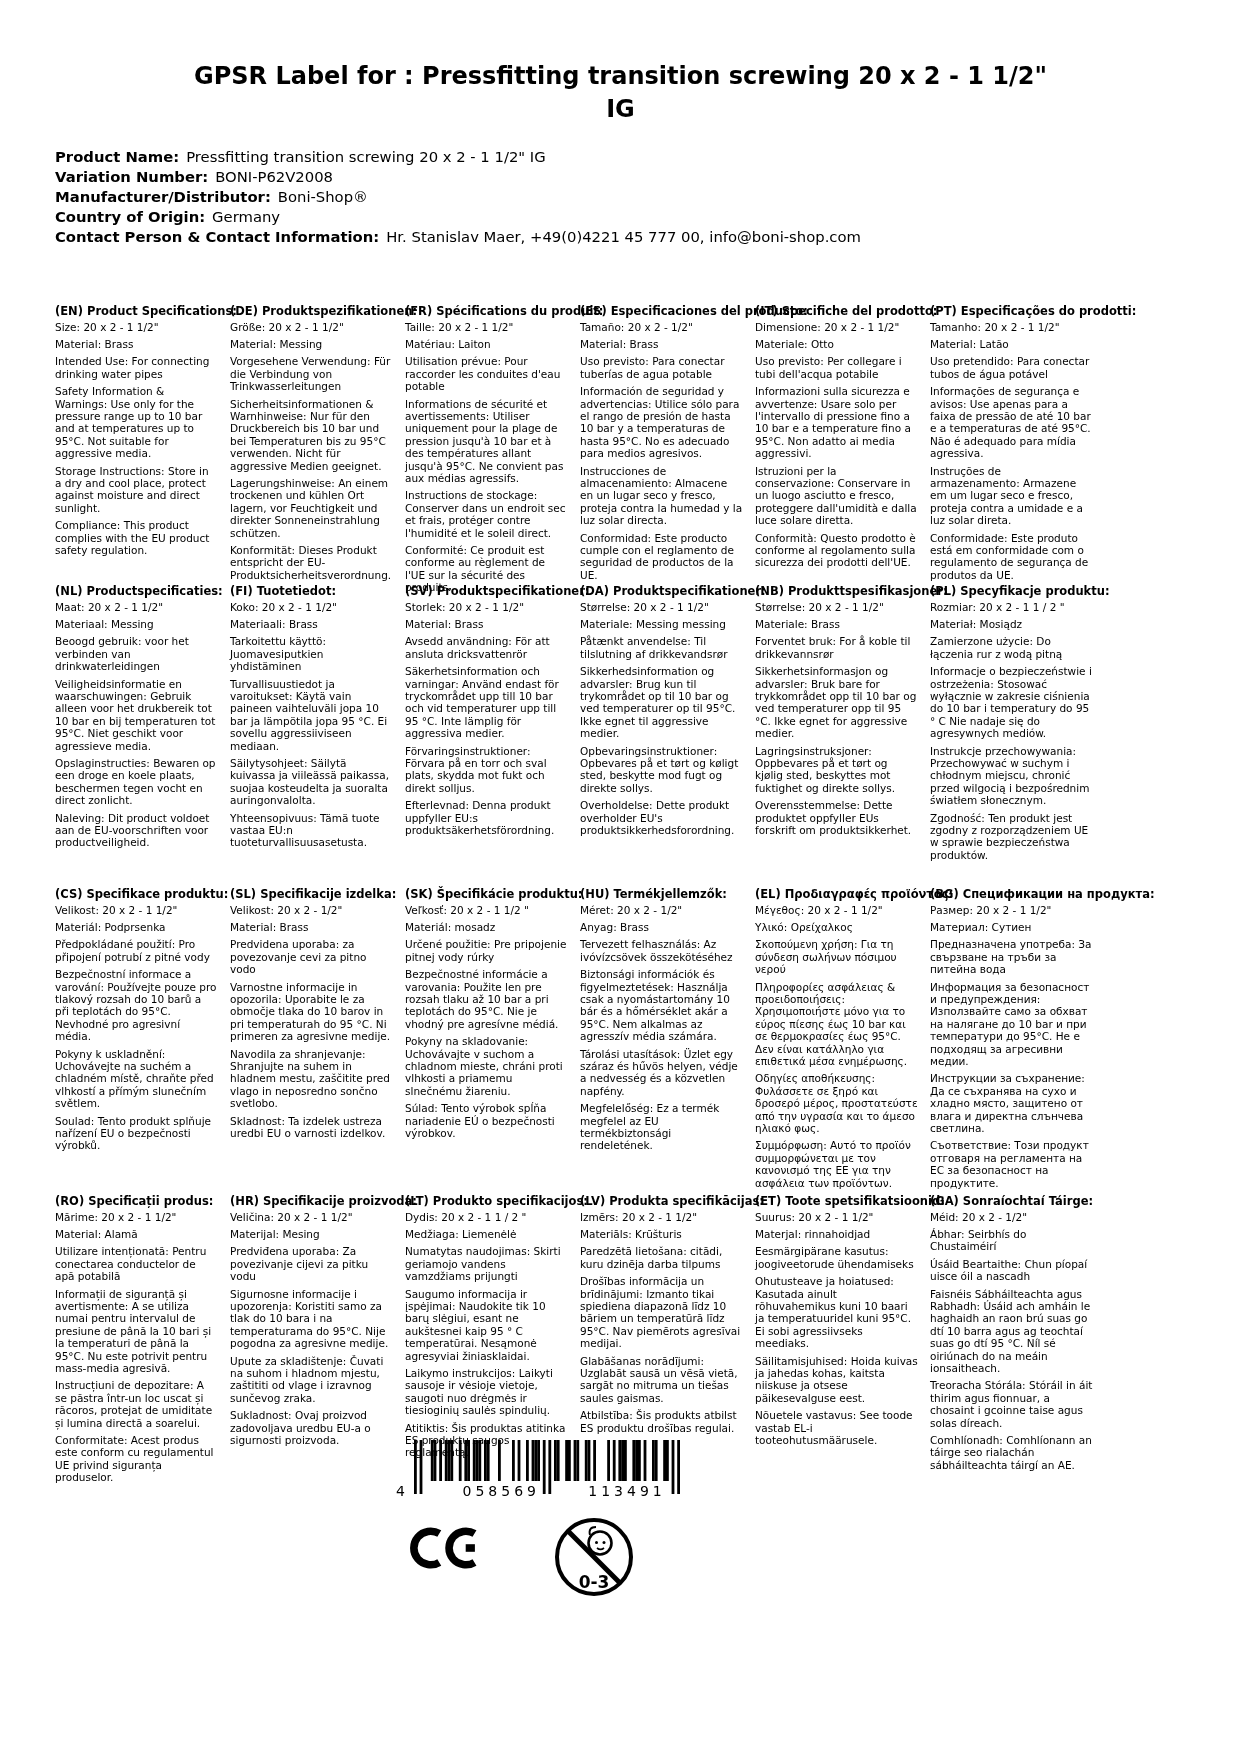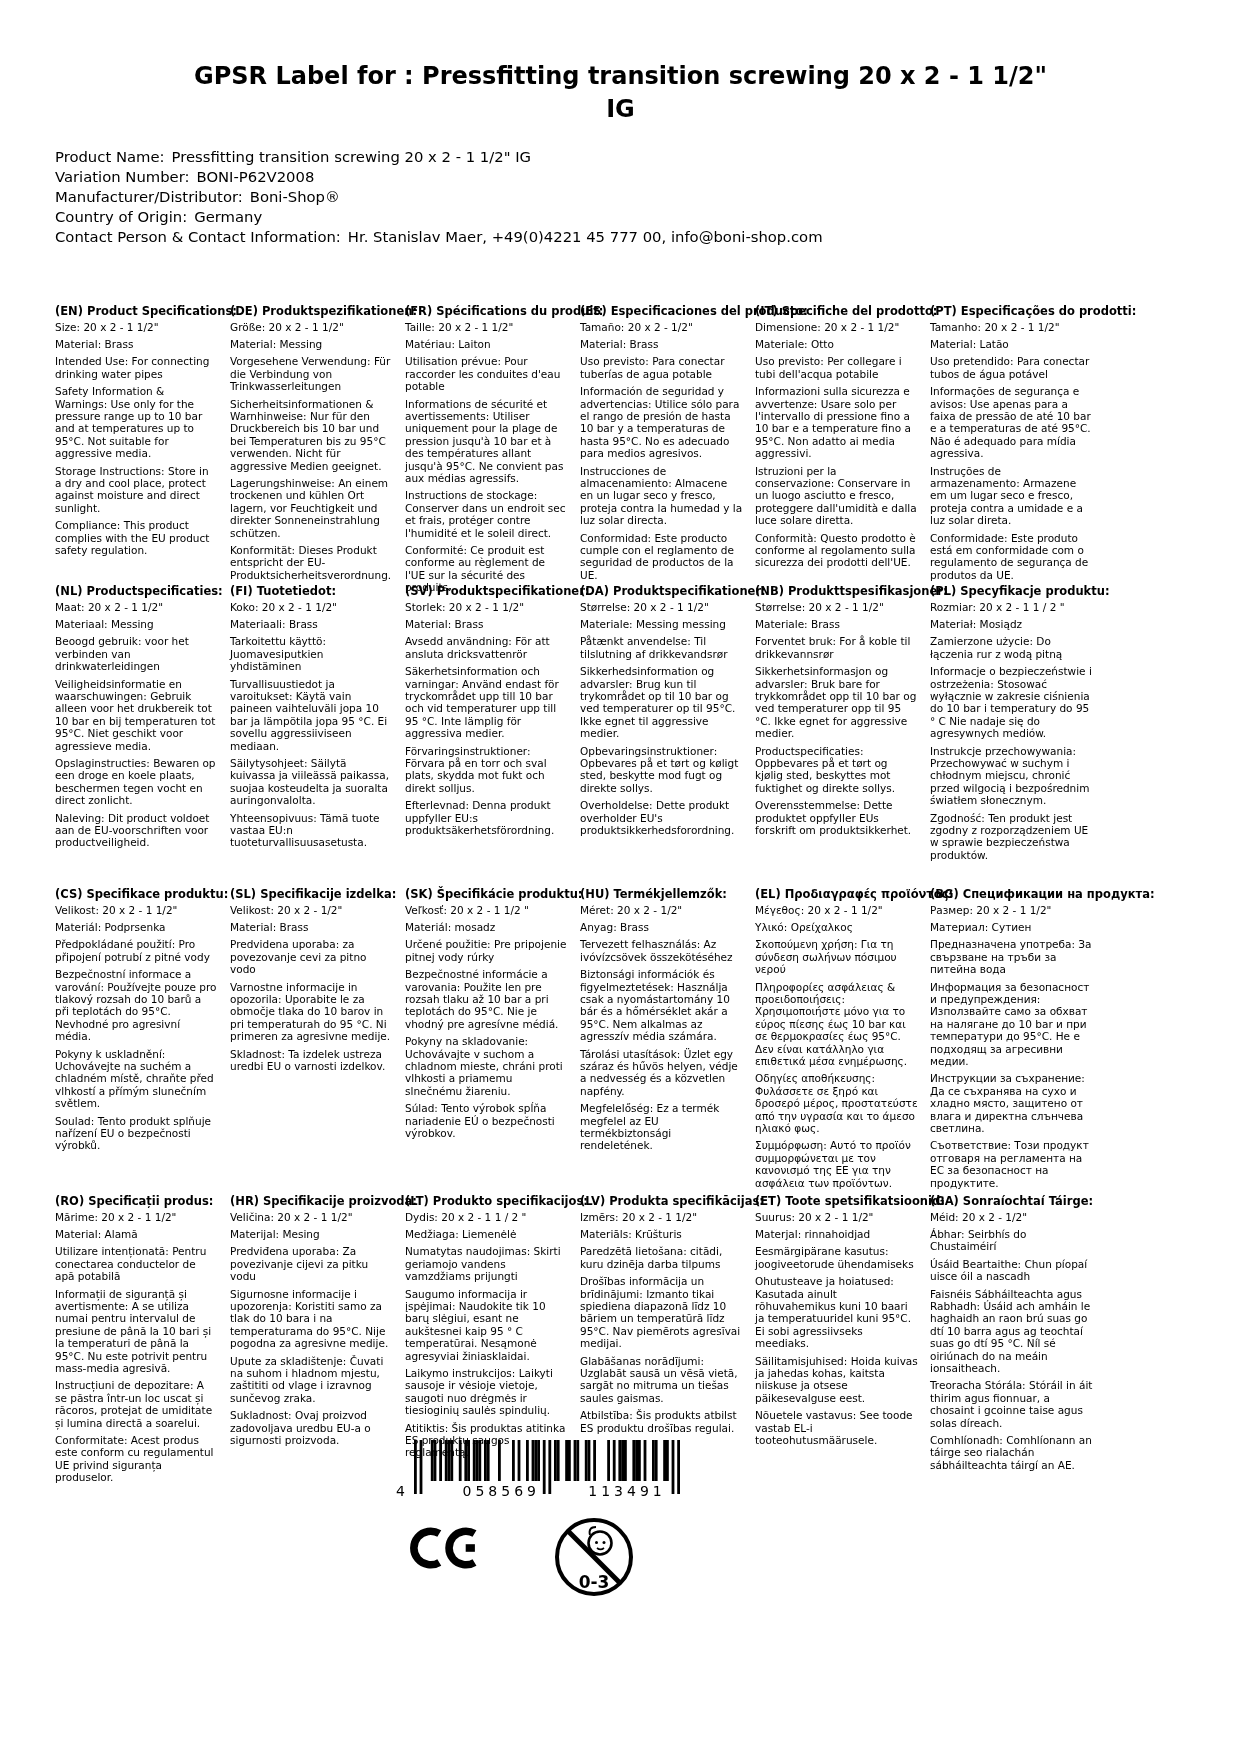--- a/index.html
+++ b/index.html
@@ -12,21 +12,21 @@
   }
   .title {
     position:absolute; top:60px; left:0; width:100%;
     text-align:center; font-weight:bold;
     font-size:24px; line-height:33px;
   }
   .product-info {
     position:absolute; top:147px; left:55px;
     font-size:14.8px; line-height:20px;
   }
-  .info-row .lbl { font-weight:normal; }
+  .info-row .lbl { font-weight:bold; }
   .info-row .val { margin-left:7px;margin-top:42px; }
   .specs-grid {
     position:absolute; top:305px; left:55px;
     display:grid;
     grid-template-columns:repeat(6,163px);
     column-gap:12px;
     grid-template-rows:280px 303px 307px auto;
   }
   .spec-cell { width:163px; overflow:visible; overflow-wrap:break-word; }
   .spec-header {
@@ -154,21 +154,21 @@
         <div class="spec-para">Sikkerhedsinformation og advarsler: Brug kun til trykområdet op til 10 bar og ved temperaturer op til 95°C. Ikke egnet til aggressive medier.</div>
         <div class="spec-para">Opbevaringsinstruktioner: Opbevares på et tørt og køligt sted, beskytte mod fugt og direkte sollys.</div>
         <div class="spec-para">Overholdelse: Dette produkt overholder EU's produktsikkerhedsforordning.</div>
       </div>
       <div class="spec-cell">
         <div class="spec-header">(NB) Produkttspesifikasjoner:</div>
         <div class="spec-para">Størrelse: 20 x 2 - 1 1/2"</div>
         <div class="spec-para">Materiale: Brass</div>
         <div class="spec-para">Forventet bruk: For å koble til drikkevannsrør</div>
         <div class="spec-para">Sikkerhetsinformasjon og advarsler: Bruk bare for trykkområdet opp til 10 bar og ved temperaturer opp til 95 °C. Ikke egnet for aggressive medier.</div>
-        <div class="spec-para">Productspecificaties: Oppbevares på et tørt og kjølig sted, beskyttes mot fuktighet og direkte sollys.</div>
+        <div class="spec-para">Lagringsinstruksjoner: Oppbevares på et tørt og kjølig sted, beskyttes mot fuktighet og direkte sollys.</div>
         <div class="spec-para">Overensstemmelse: Dette produktet oppfyller EUs forskrift om produktsikkerhet.</div>
       </div>
       <div class="spec-cell">
         <div class="spec-header">(PL) Specyfikacje produktu:</div>
         <div class="spec-para">Rozmiar: 20 x 2 - 1 1 / 2 "</div>
         <div class="spec-para">Materiał: Mosiądz</div>
         <div class="spec-para">Zamierzone użycie: Do łączenia rur z wodą pitną</div>
         <div class="spec-para">Informacje o bezpieczeństwie i ostrzeżenia: Stosować wyłącznie w zakresie ciśnienia do 10 bar i temperatury do 95 ° C Nie nadaje się do agresywnych mediów.</div>
         <div class="spec-para">Instrukcje przechowywania: Przechowywać w suchym i chłodnym miejscu, chronić przed wilgocią i bezpośrednim światłem słonecznym.</div>
         <div class="spec-para">Zgodność: Ten produkt jest zgodny z rozporządzeniem UE w sprawie bezpieczeństwa produktów.</div>
@@ -181,20 +181,21 @@
         <div class="spec-para">Bezpečnostní informace a varování: Používejte pouze pro tlakový rozsah do 10 barů a při teplotách do 95°C. Nevhodné pro agresivní média.</div>
         <div class="spec-para">Pokyny k uskladnění: Uchovávejte na suchém a chladném místě, chraňte před vlhkostí a přímým slunečním světlem.</div>
         <div class="spec-para">Soulad: Tento produkt splňuje nařízení EU o bezpečnosti výrobků.</div>
       </div>
       <div class="spec-cell">
         <div class="spec-header">(SL) Specifikacije izdelka:</div>
         <div class="spec-para">Velikost: 20 x 2 - 1/2"</div>
         <div class="spec-para">Material: Brass</div>
         <div class="spec-para">Predvidena uporaba: za povezovanje cevi za pitno vodo</div>
         <div class="spec-para">Varnostne informacije in opozorila: Uporabite le za območje tlaka do 10 barov in pri temperaturah do 95 °C. Ni primeren za agresivne medije.</div>
+        <div class="spec-para">Navodila za shranjevanje: Shranjujte na suhem in hladnem mestu, zaščitite pred vlago in neposredno sončno svetlobo.</div>
         <div class="spec-para">Skladnost: Ta izdelek ustreza uredbi EU o varnosti izdelkov.</div>
       </div>
       <div class="spec-cell">
         <div class="spec-header">(SK) Špecifikácie produktu:</div>
         <div class="spec-para">Veľkosť: 20 x 2 - 1 1/2 "</div>
         <div class="spec-para">Materiál: mosadz</div>
         <div class="spec-para">Určené použitie: Pre pripojenie pitnej vody rúrky</div>
         <div class="spec-para">Bezpečnostné informácie a varovania: Použite len pre rozsah tlaku až 10 bar a pri teplotách do 95°C. Nie je vhodný pre agresívne médiá.</div>
         <div class="spec-para">Pokyny na skladovanie: Uchovávajte v suchom a chladnom mieste, chráni proti vlhkosti a priamemu slnečnému žiareniu.</div>
         <div class="spec-para">Súlad: Tento výrobok spĺňa nariadenie EÚ o bezpečnosti výrobkov.</div>

